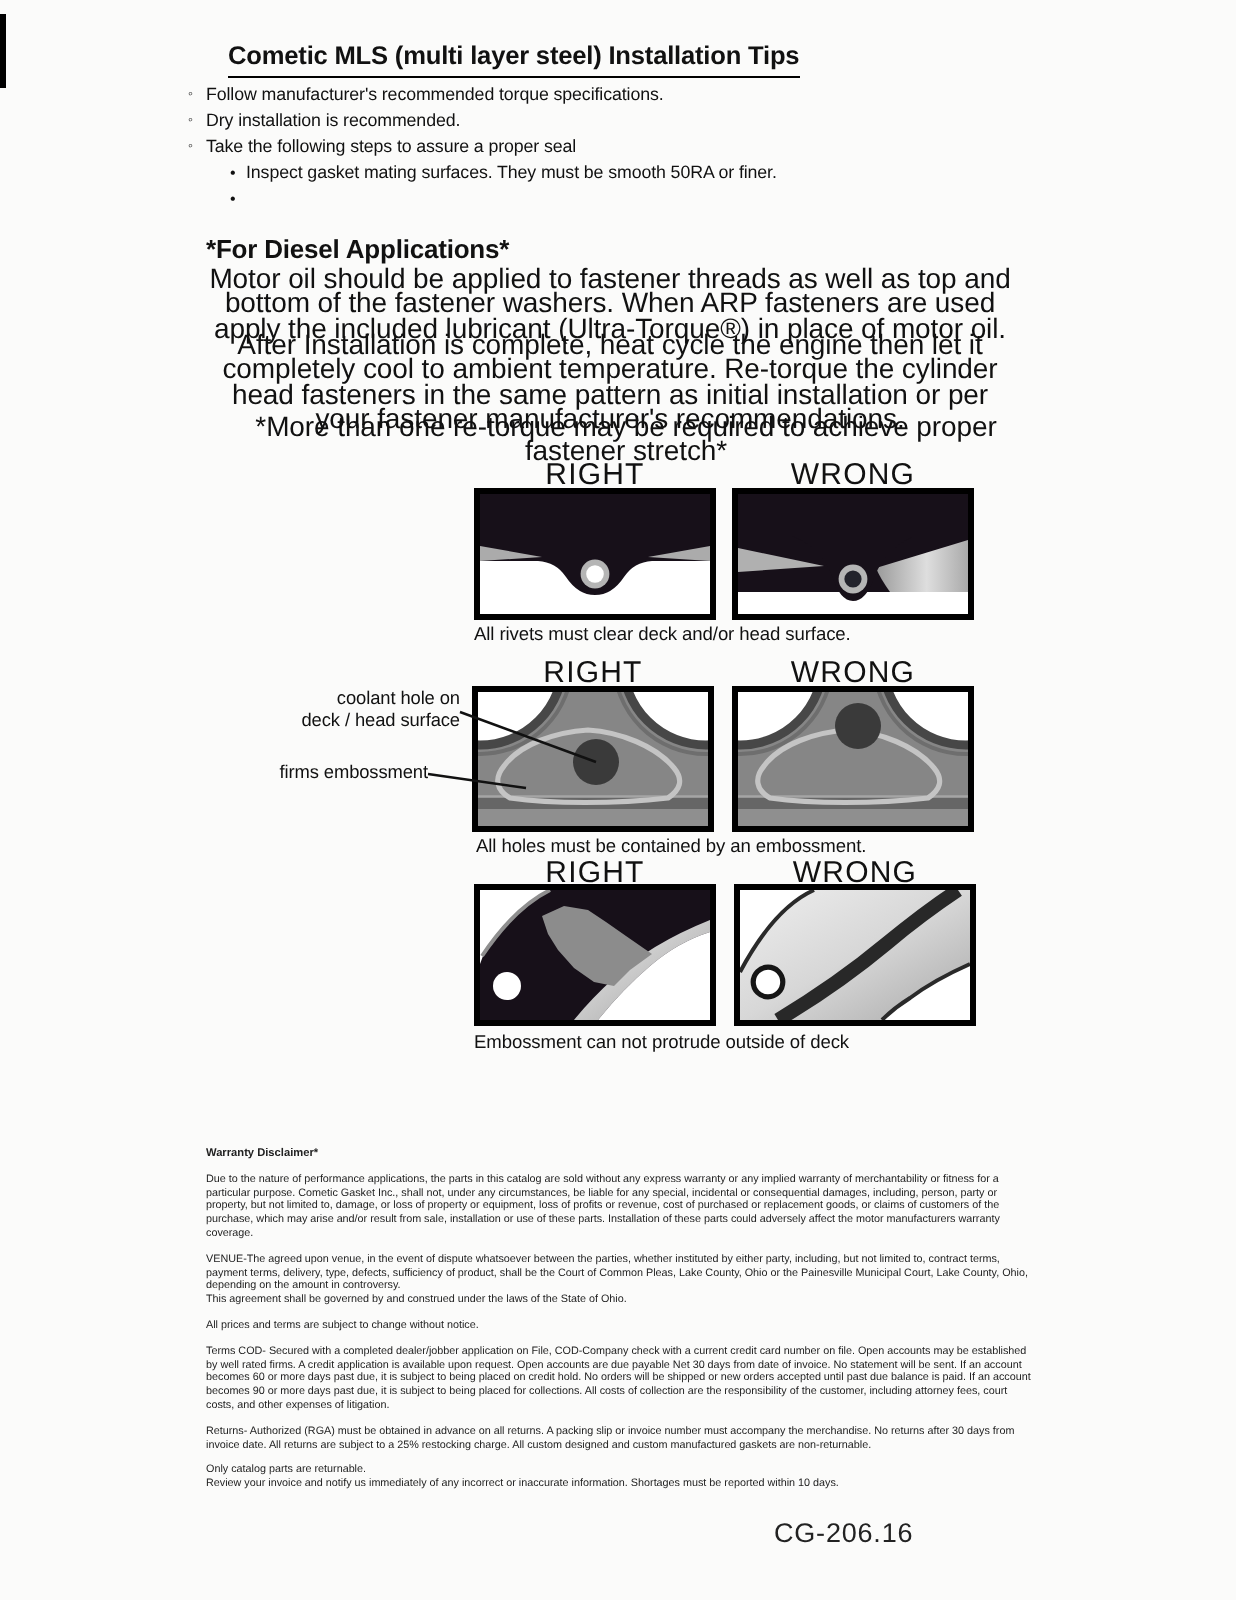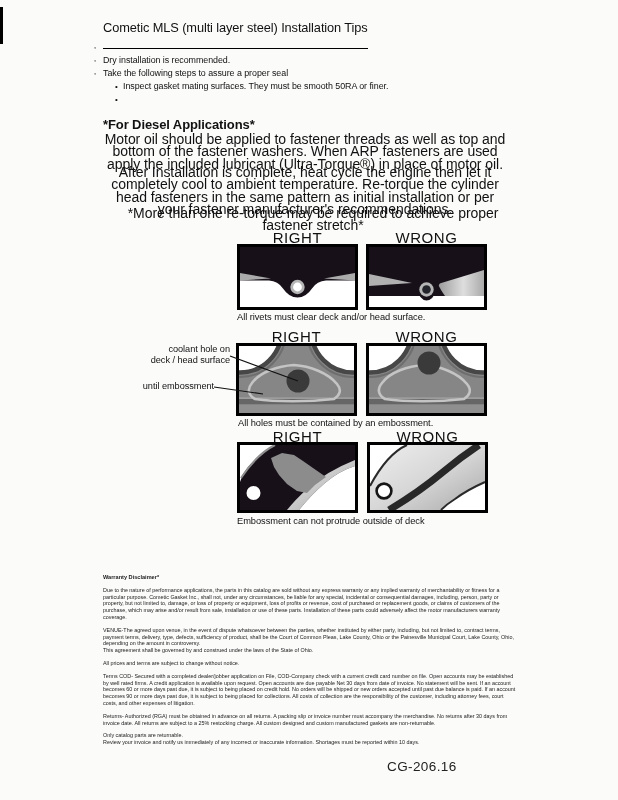--- a/index.html
+++ b/index.html
@@ -1,21 +1,21 @@
 <!DOCTYPE html>
 <html><head>
 <meta charset="utf-8">
 <style>
   html,body{margin:0;padding:0;}
   body{width:618px;height:800px;background:#fbfbfa;position:relative;overflow:hidden;
        font-family:"Liberation Sans","DejaVu Sans",sans-serif;color:#111;}
   .abs{position:absolute;}
   .edge-mark{left:0;top:7px;width:2.5px;height:37px;background:#000;}
-  .title{left:103px;top:20px;font-size:12.8px;font-weight:400;letter-spacing:-0.1px;
-         border-bottom:1.6px solid #000;padding-bottom:13px;display:inline-block;white-space:nowrap;}
+  .title{left:114px;top:20px;font-size:12.8px;font-weight:700;letter-spacing:-0.1px;
+         border-bottom:1.6px solid #000;padding-bottom:3px;display:inline-block;white-space:nowrap;}
   .bullets{left:94px;top:41px;width:430px;font-size:8.9px;letter-spacing:-0.05px;}
   .brow{display:flex;align-items:flex-start;height:13px;line-height:13px;white-space:nowrap;}
   .bm{width:9px;font-size:7px;line-height:13px;text-align:left;}
   .brow.sub{margin-left:21px;}
   .brow.sub .bm{font-size:8px;width:8px;}
   .h2{left:103px;top:117px;font-size:13px;font-weight:700;letter-spacing:-0.1px;}
   .para{font-size:14px;line-height:12.4px;letter-spacing:-0.05px;text-align:center;}
   .p1{left:103px;top:133px;width:404px;}
   .p2{left:103px;top:166px;width:404px;}
   .p3{left:103px;top:207px;width:420px;}
@@ -34,20 +34,21 @@
 </head>
 <body>
 
 <div class="abs edge-mark"></div>
 
 <div class="abs title">Cometic MLS (multi layer steel) Installation Tips</div>
 
 <div class="abs bullets">
   <div class="brow">
     <span class="bm">◦</span>
+    <span>Follow manufacturer's recommended torque specifications.</span>
   </div>
   <div class="brow">
     <span class="bm">◦</span>
     <span>Dry installation is recommended.</span>
   </div>
   <div class="brow">
     <span class="bm">◦</span>
     <span>Take the following steps to assure a proper seal</span>
   </div>
   <div class="brow sub">
@@ -97,21 +98,21 @@
 
 <div class="abs caption" style="left:237px;top:312px;">All rivets must clear deck and/or head surface.</div>
 
 <div class="abs dlabel" style="left:236px;top:328px;">RIGHT</div>
 <div class="abs dlabel" style="left:366px;top:328px;">WRONG</div>
 
 <div class="abs sidelabel" style="left:108px;top:344px;width:122px;">
   <div>coolant hole on</div>
   <div>deck / head surface</div>
 </div>
-<div class="abs sidelabel" style="left:108px;top:381px;width:106px;">until embossment</div>
+<div class="abs sidelabel" style="left:108px;top:381px;width:106px;">firms embossment</div>
 
 <svg class="abs diagram" style="left:236px;top:343px;" width="121" height="73" viewBox="0 0 121 73">
   <rect x="1.5" y="1.5" width="118" height="70" fill="#868686"></rect>
   <rect x="3" y="56" width="115" height="5.5" fill="#666"></rect>
   <line x1="3" y1="55.2" x2="118" y2="55.2" stroke="#a5a5a5" stroke-width="1.2"></line>
   <rect x="3" y="61.5" width="115" height="9" fill="#8f8f8f"></rect>
   <circle cx="4" cy="-12" r="40" fill="#fff"></circle>
   <circle cx="117" cy="-12" r="40" fill="#fff"></circle>
   <circle cx="4" cy="-12" r="41.5" fill="none" stroke="#474747" stroke-width="4.5"></circle>
   <circle cx="117" cy="-12" r="41.5" fill="none" stroke="#474747" stroke-width="4.5"></circle>

